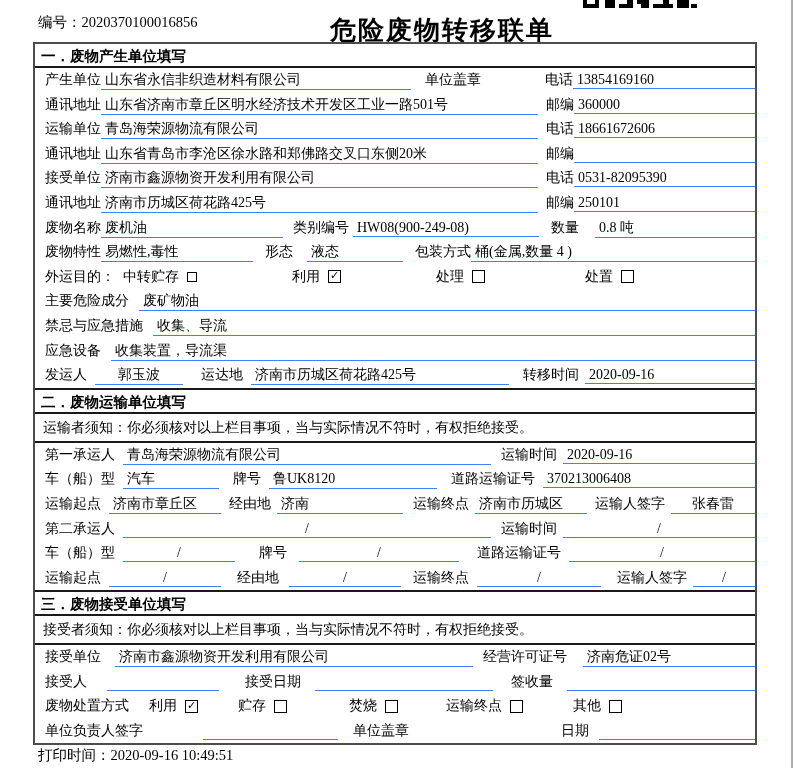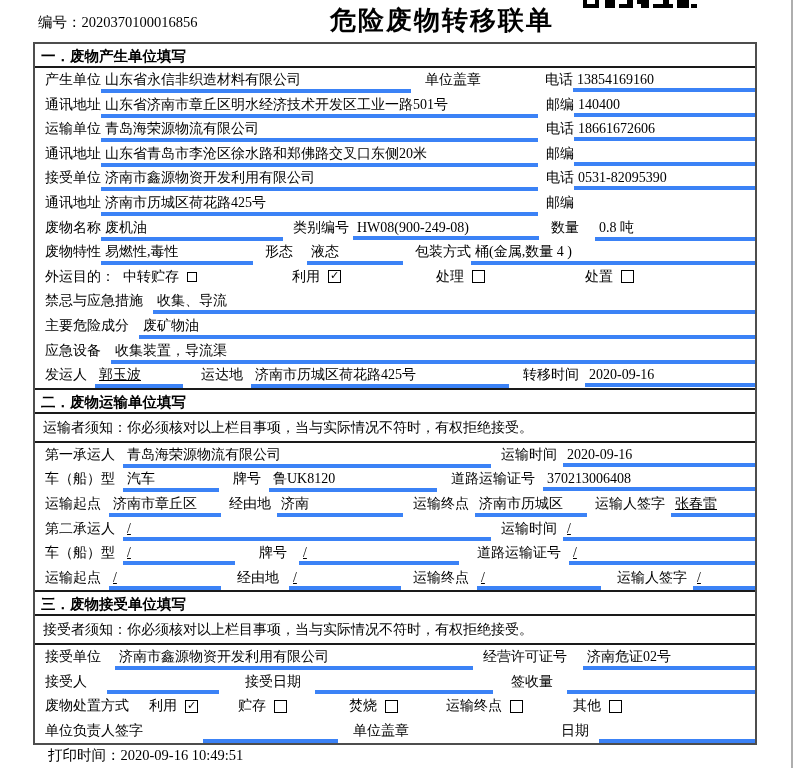--- a/index.html
+++ b/index.html
@@ -2,49 +2,49 @@
 <html><head>
 <meta charset="utf-8">
 <style>
   html,body{margin:0;padding:0;}
   body{
     width:796px;height:768px;position:relative;background:#ffffff;
     font-family:"Liberation Serif","DejaVu Serif",serif;color:#000;
     overflow:hidden;
   }
   .serial{position:absolute;left:38px;top:13px;font-size:14.5px;white-space:nowrap;}
-  .title{position:absolute;left:330px;top:3px;font-size:26px;font-weight:bold;letter-spacing:2px;white-space:nowrap;}
+  .title{position:absolute;left:330px;top:13px;font-size:26px;font-weight:bold;letter-spacing:2px;white-space:nowrap;}
   .qr{position:absolute;left:583px;top:0;}
   .pedge{position:absolute;left:791px;top:0;width:2px;height:768px;background:#aeaeae;}
-  .ptime{position:absolute;left:48px;top:746px;font-size:14.5px;white-space:nowrap;}
+  .ptime{position:absolute;left:38px;top:746px;font-size:14.5px;white-space:nowrap;}
 
   .sheet{
     position:absolute;left:33px;top:42px;width:724px;height:703px;
     box-sizing:border-box;border:2px solid #4d4d4d;background:#fff;overflow:hidden;
   }
   .shead{
     box-sizing:border-box;height:24px;padding:3px 0 0 6px;
     font-size:14.5px;font-weight:bold;border-bottom:2px solid #1a1a1a;white-space:nowrap;
   }
   .bt{border-top:2px solid #1a1a1a;height:26px;}
   .notice{
     box-sizing:border-box;height:29px;line-height:27px;padding-left:8px;
     font-size:14px;border-bottom:2px solid #1a1a1a;white-space:nowrap;
   }
   .frow{
     box-sizing:border-box;display:flex;align-items:baseline;
     height:24.6px;padding:3px 0 0 10px;font-size:14px;
   }
   .lab{flex-shrink:0;white-space:nowrap;}
   .ul{
-    box-sizing:border-box;border-bottom:4px solid #3b82f6;
+    box-sizing:border-box;border-bottom:1px solid #3b82f6;
     padding:0 4px;white-space:nowrap;overflow:hidden;flex-shrink:0;
   }
   .fill{flex:1 1 auto;min-width:0;}
-  .ctr{text-align:left;text-decoration:underline;}
+  .ctr{text-align:center;}
   .opt{display:inline-flex;align-items:center;flex-shrink:0;white-space:nowrap;}
   .cb{
     display:inline-block;box-sizing:border-box;width:13px;height:13px;
     border:1.5px solid #000;margin-left:8px;line-height:10px;font-size:11px;
     text-align:center;font-family:"DejaVu Sans",sans-serif;align-self:center;
   }
   .cb.small{width:10px;height:10px;}
 </style>
 </head>
 <body>
@@ -76,21 +76,21 @@
     <span class="ul" style="width:310px">山东省永信非织造材料有限公司</span>
     <span class="lab" style="margin-left:14px">单位盖章</span>
     <span class="lab" style="margin-left:64px">电话</span>
     <span class="ul fill">13854169160</span>
   </div>
 
   <div class="frow">
     <span class="lab">通讯地址</span>
     <span class="ul" style="width:437px">山东省济南市章丘区明水经济技术开发区工业一路501号</span>
     <span class="lab" style="margin-left:8px">邮编</span>
-    <span class="ul fill">140400</span>
+    <span class="ul fill">360000</span>
   </div>
 
   <div class="frow">
     <span class="lab">运输单位</span>
     <span class="ul" style="width:437px">青岛海荣源物流有限公司</span>
     <span class="lab" style="margin-left:8px">电话</span>
     <span class="ul fill">18661672606</span>
   </div>
 
   <div class="frow">
@@ -104,20 +104,21 @@
     <span class="lab">接受单位</span>
     <span class="ul" style="width:437px">济南市鑫源物资开发利用有限公司</span>
     <span class="lab" style="margin-left:8px">电话</span>
     <span class="ul fill">0531-82095390</span>
   </div>
 
   <div class="frow">
     <span class="lab">通讯地址</span>
     <span class="ul" style="width:437px">济南市历城区荷花路425号</span>
     <span class="lab" style="margin-left:8px">邮编</span>
+    <span class="ul fill">250101</span>
   </div>
 
   <div class="frow">
     <span class="lab">废物名称</span>
     <span class="ul" style="width:182px">废机油</span>
     <span class="lab" style="margin-left:10px">类别编号</span>
     <span class="ul" style="width:186px;margin-left:4px">HW08(900-249-08)</span>
     <span class="lab" style="margin-left:12px">数量</span>
     <span class="ul fill" style="margin-left:16px">0.8 吨</span>
   </div>
@@ -145,27 +146,27 @@
       <span>处理</span>
       <span class="cb"></span>
     </span>
     <span class="opt" style="margin-left:100px">
       <span>处置</span>
       <span class="cb"></span>
     </span>
   </div>
 
   <div class="frow">
+    <span class="lab">主要危险成分</span>
+    <span class="ul fill" style="margin-left:10px">废矿物油</span>
+  </div>
+
+  <div class="frow">
     <span class="lab">禁忌与应急措施</span>
     <span class="ul fill" style="margin-left:10px">收集、导流</span>
-  </div>
-
-  <div class="frow">
-    <span class="lab">主要危险成分</span>
-    <span class="ul fill" style="margin-left:10px">废矿物油</span>
   </div>
 
   <div class="frow">
     <span class="lab">应急设备</span>
     <span class="ul fill" style="margin-left:10px">收集装置，导流渠</span>
   </div>
 
   <div class="frow">
     <span class="lab">发运人</span>
     <span class="ul ctr" style="width:88px;margin-left:8px">郭玉波</span>

